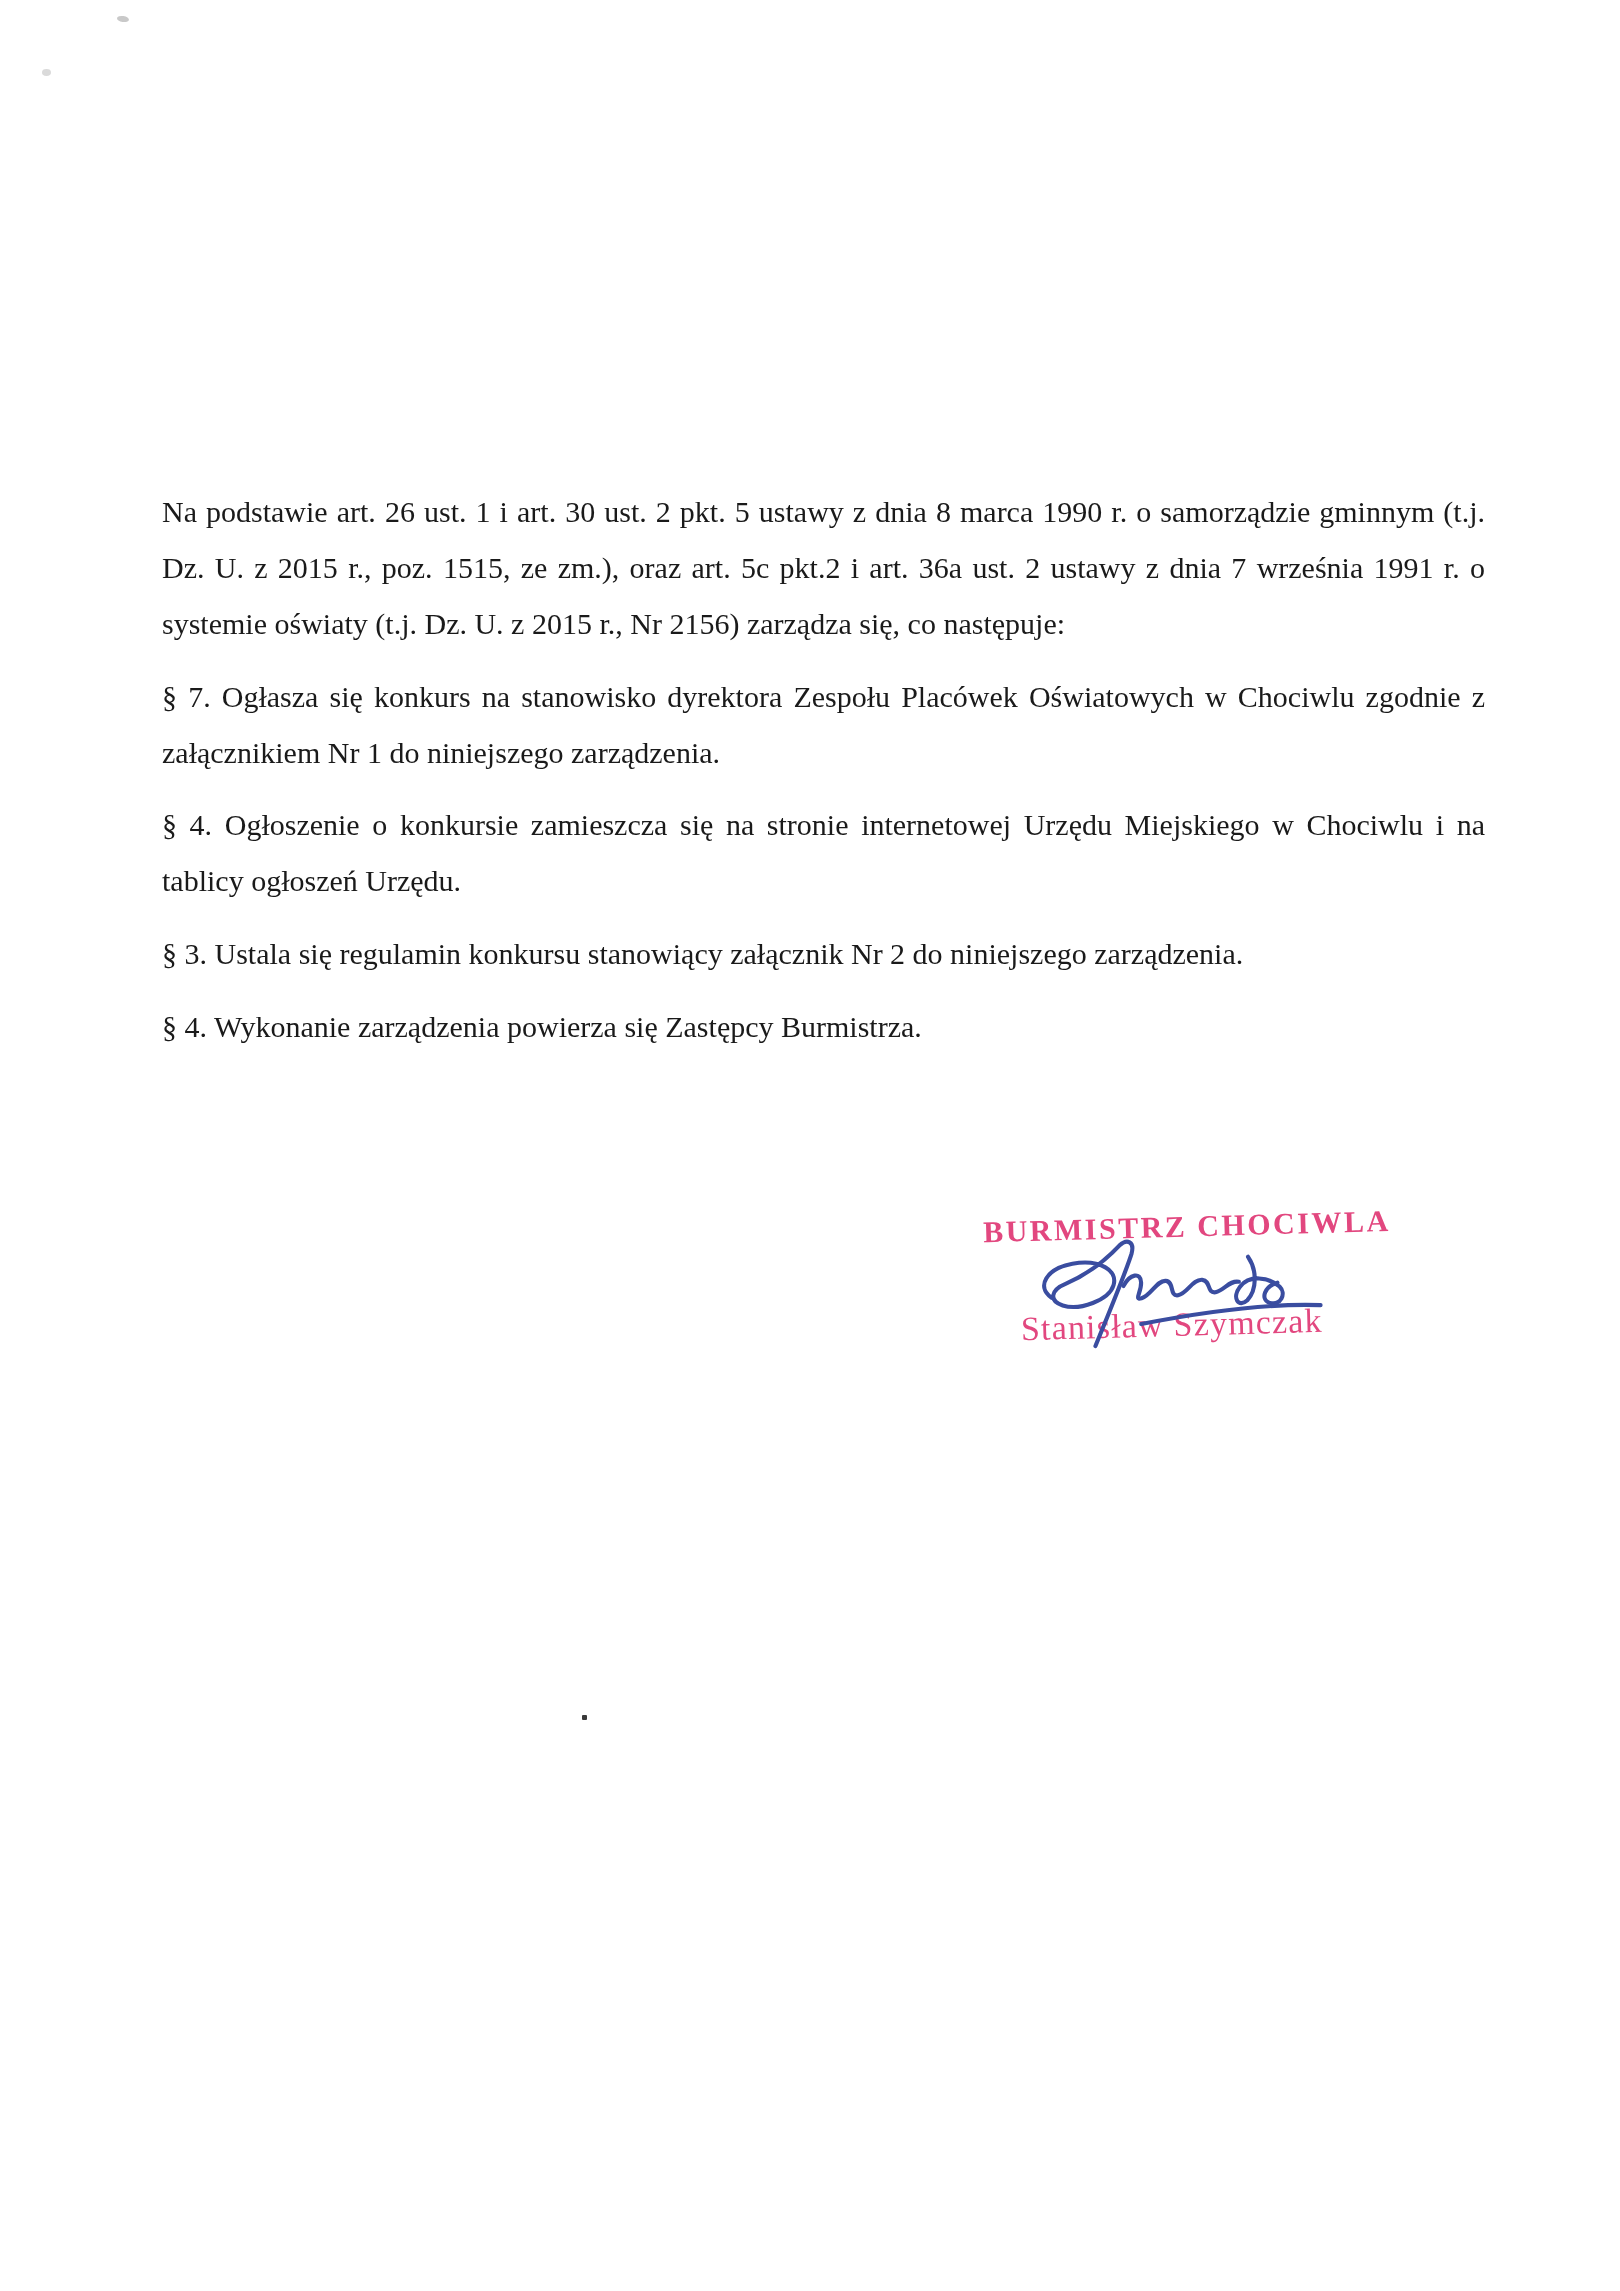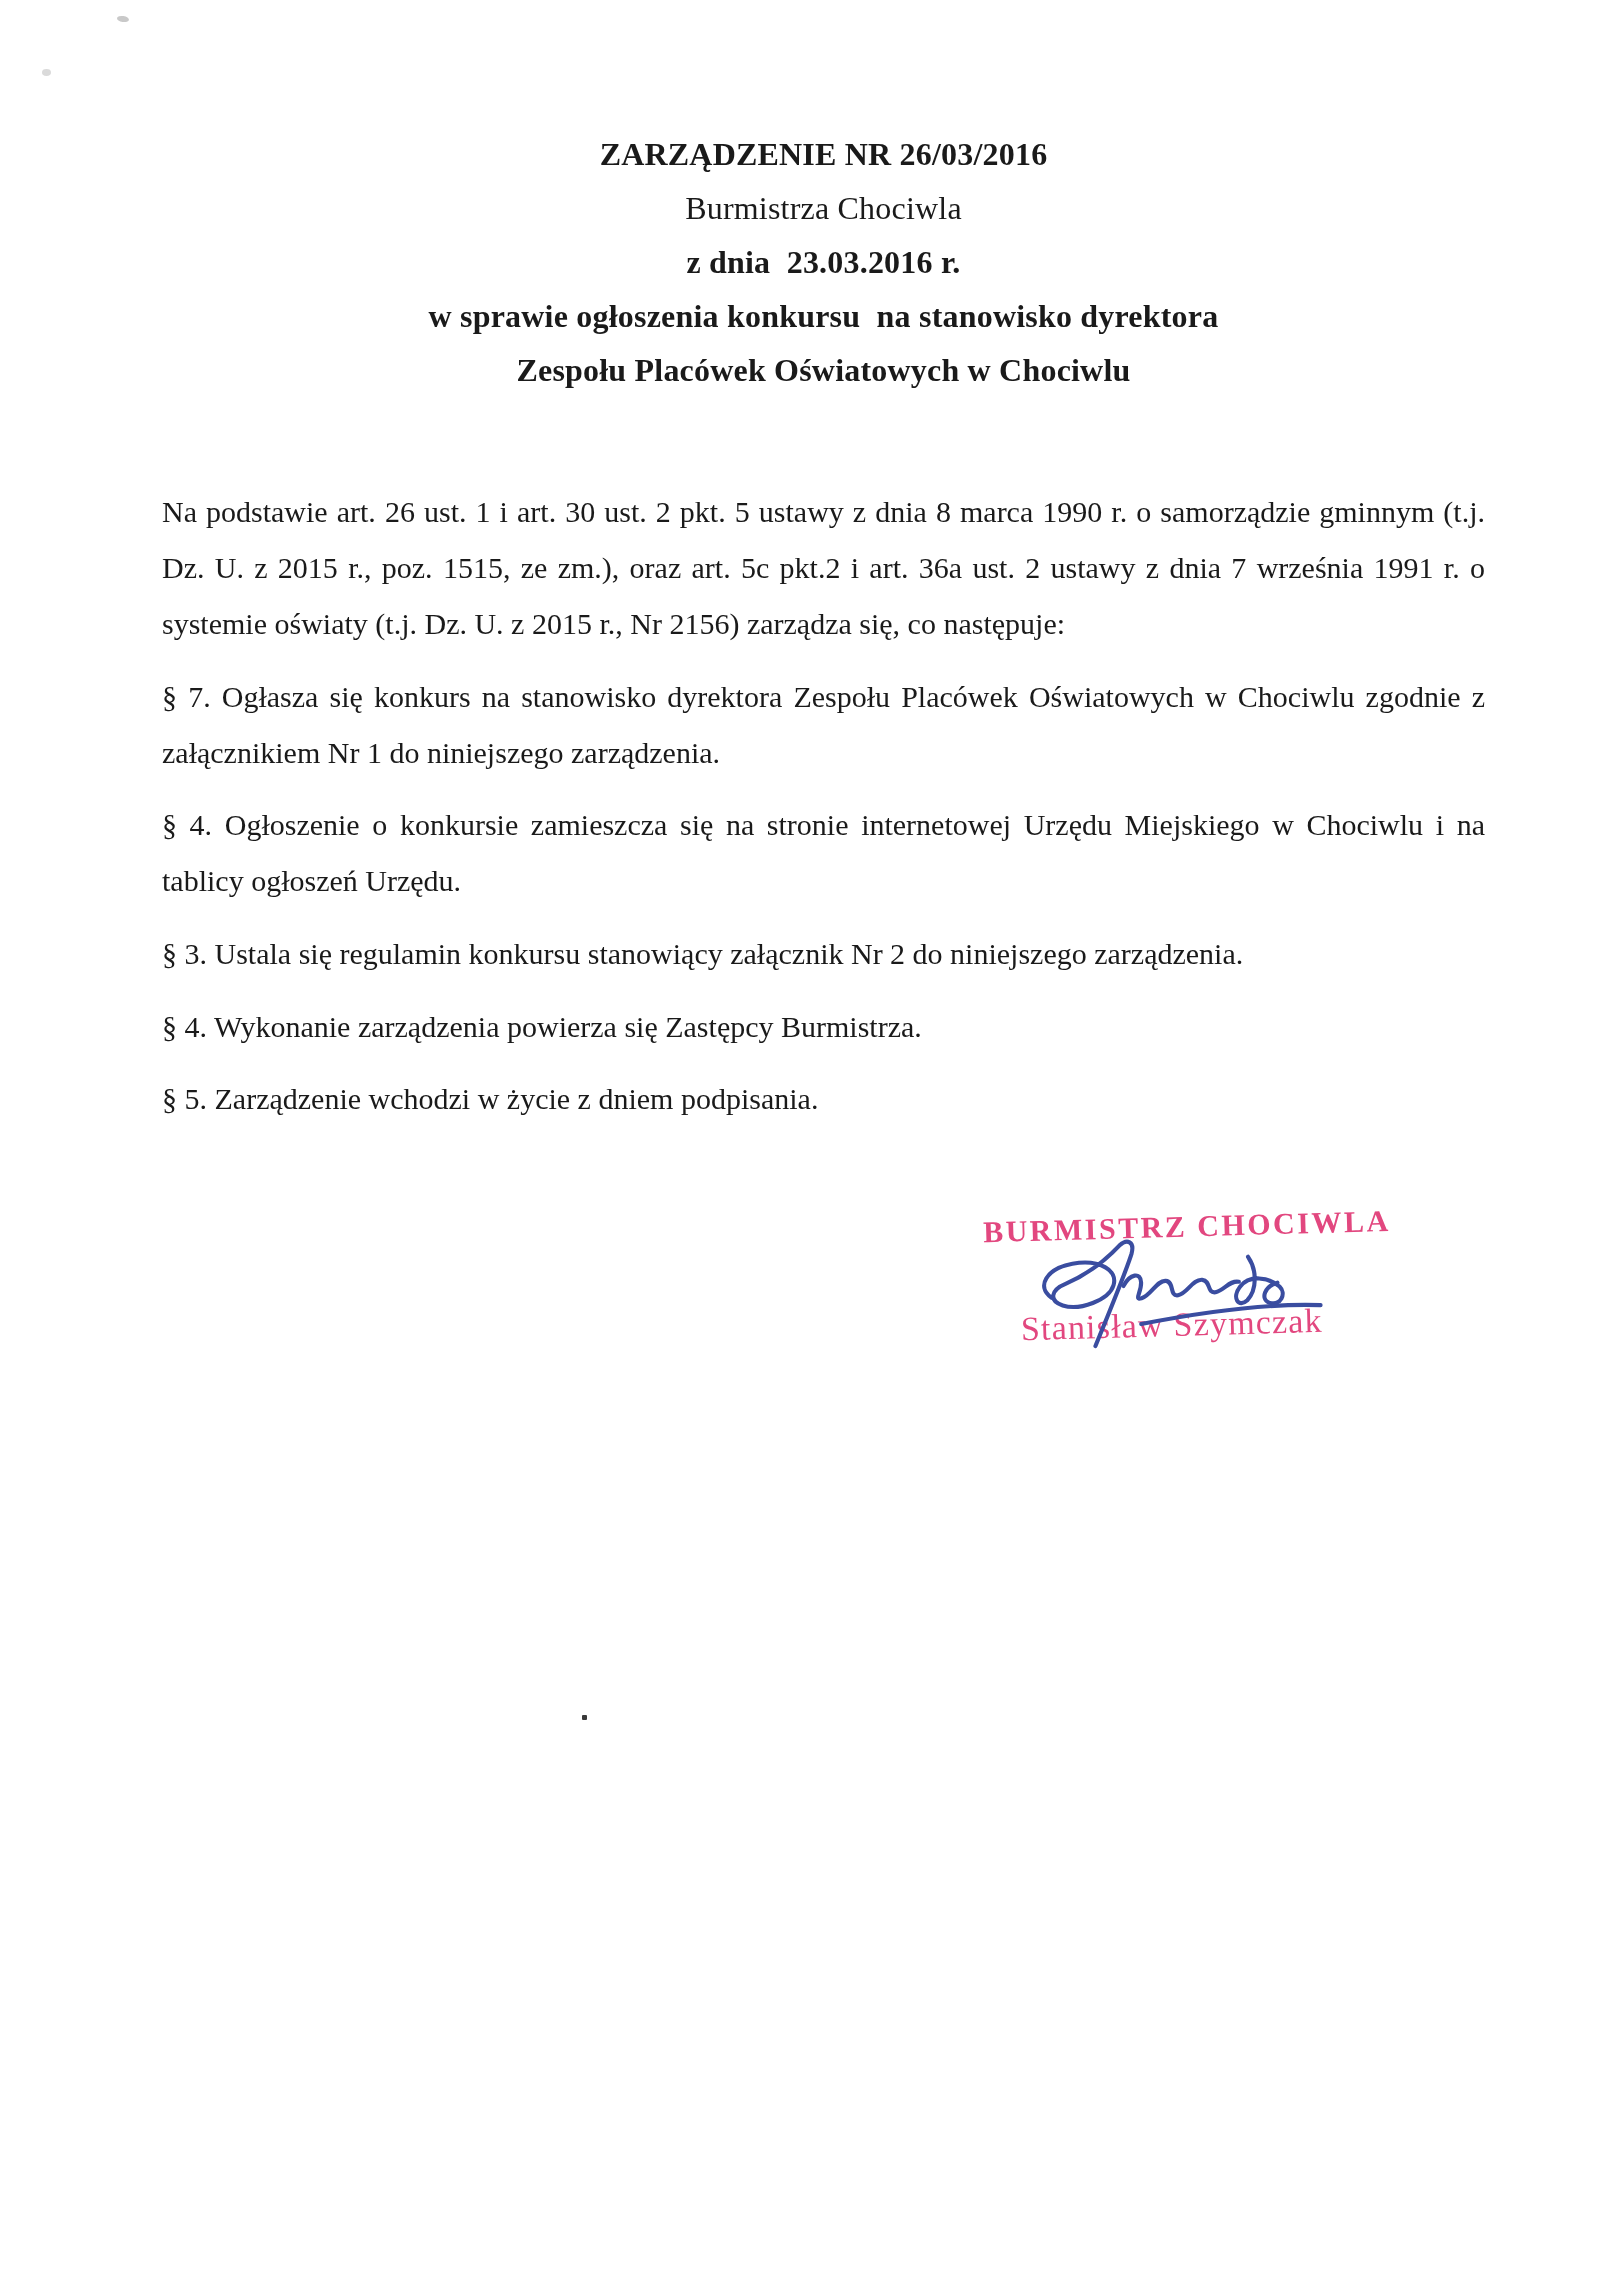--- a/index.html
+++ b/index.html
@@ -93,35 +93,27 @@
 </style>
 </head>
 <body>
 
 <div class="page">
 
   <div class="speck speck-1"></div>
   <div class="speck speck-2"></div>
   <div class="speck speck-3"></div>
 
-  <div class="heading">
-    <div class="hl bold">ZARZĄDZENIE NR 26/03/2016</div>
-    <div class="hl">Burmistrza Chociwla</div>
-    <div class="hl bold">z dnia  23.03.2016 r.</div>
-    <div class="hl bold">w sprawie ogłoszenia konkursu  na stanowisko dyrektora</div>
-    <div class="hl bold">Zespołu Placówek Oświatowych w Chociwlu</div>
-  </div>
 
   <div class="body-text">
     <p>Na podstawie art. 26 ust. 1 i art. 30 ust. 2 pkt. 5 ustawy z dnia 8 marca 1990 r. o samorządzie gminnym (t.j. Dz. U. z 2015 r., poz. 1515, ze zm.),  oraz art. 5c pkt.2 i art. 36a ust. 2 ustawy z dnia 7 września 1991 r. o systemie oświaty (t.j. Dz. U. z 2015 r.,  Nr 2156) zarządza się, co następuje:</p>
     <p>§ 7. Ogłasza się konkurs na stanowisko dyrektora Zespołu Placówek Oświatowych w Chociwlu zgodnie z załącznikiem Nr 1 do niniejszego zarządzenia.</p>
     <p>§ 4. Ogłoszenie o konkursie zamieszcza się na stronie internetowej Urzędu Miejskiego w Chociwlu i na tablicy ogłoszeń Urzędu.</p>
     <p>§ 3. Ustala się regulamin konkursu stanowiący załącznik Nr 2 do niniejszego zarządzenia.</p>
     <p>§ 4. Wykonanie zarządzenia powierza się Zastępcy Burmistrza.</p>
-    <p>§ 5. Zarządzenie wchodzi w życie z dniem podpisania.</p>
   </div>
 
   <div class="stamp-block">
     <div class="stamp-line stamp-office">BURMISTRZ CHOCIWLA</div>
     <div class="stamp-line stamp-name">Stanisław Szymczak</div>
     <svg class="sig-svg" viewBox="0 0 320 130" fill="none" xmlns="http://www.w3.org/2000/svg">
       <path d="M 30 64 C 14 52 26 34 52 30 C 80 26 98 38 93 53 C 88 68 58 78 41 72 C 27 67 29 56 45 50 C 70 40 89 24 100 13 C 108 6 116 9 112 22 C 105 42 88 80 73 114" stroke="currentColor" stroke-width="4.2" stroke-linecap="round" fill="none"></path>
       <path d="M 103 54 C 110 42 121 40 121 51 C 121 61 113 69 121 67 C 131 64 137 49 146 50 C 155 51 149 66 158 65 C 168 63 173 49 183 50 C 192 51 187 64 196 63 C 205 61 211 51 220 53" stroke="currentColor" stroke-width="4.2" stroke-linecap="round" fill="none"></path>
       <path d="M 230 28 C 239 42 238 62 228 72 C 219 80 212 69 221 58 C 231 46 250 49 261 59 C 268 66 262 79 250 75 C 241 71 246 58 259 55" stroke="currentColor" stroke-width="4.2" stroke-linecap="round" fill="none"></path>
       <path d="M 120 93 C 168 85 240 75 302 79" stroke="currentColor" stroke-width="4.2" stroke-linecap="round" fill="none"></path>

